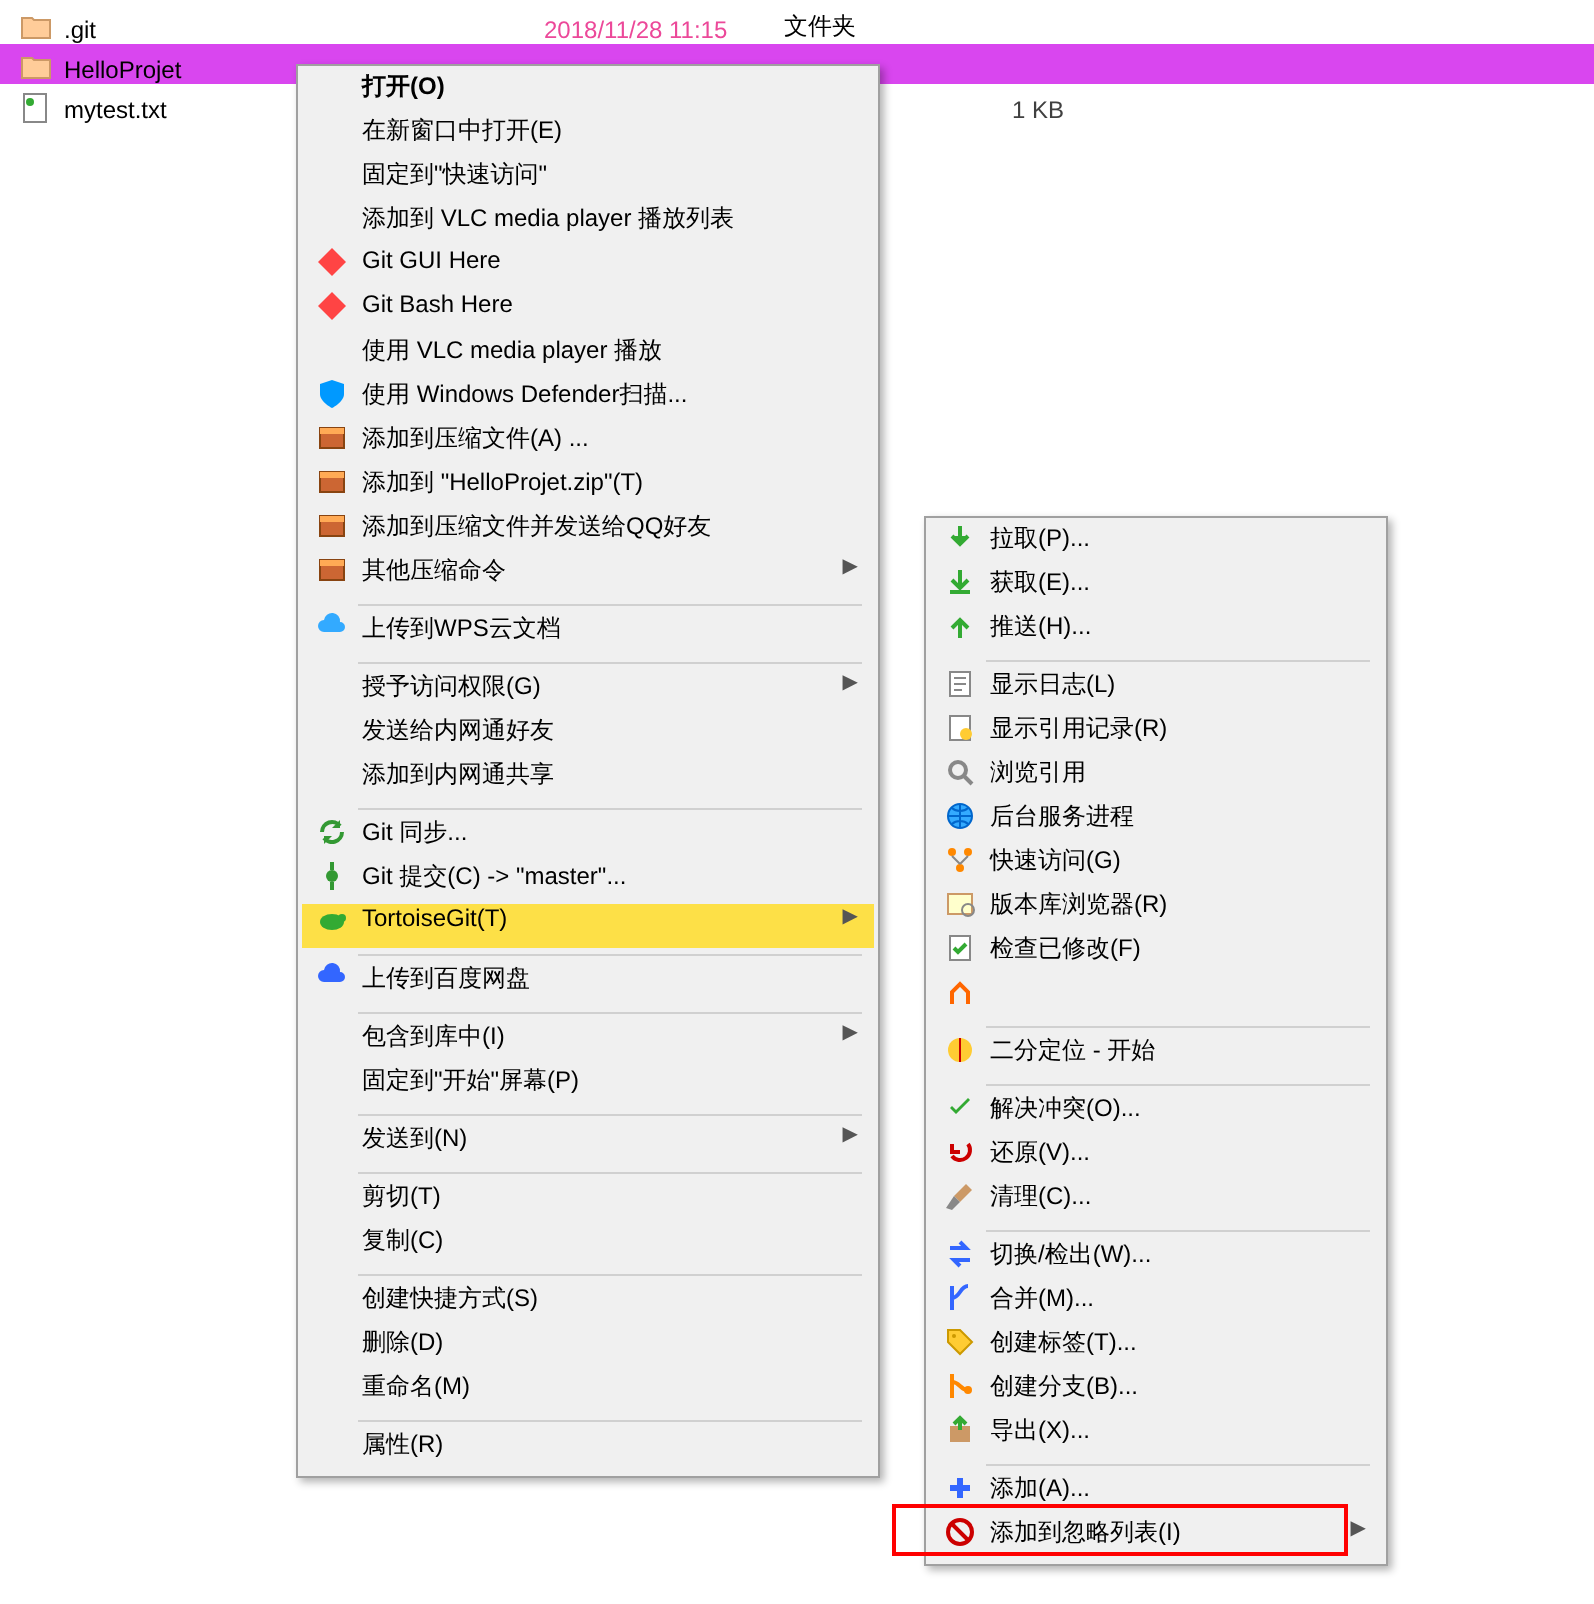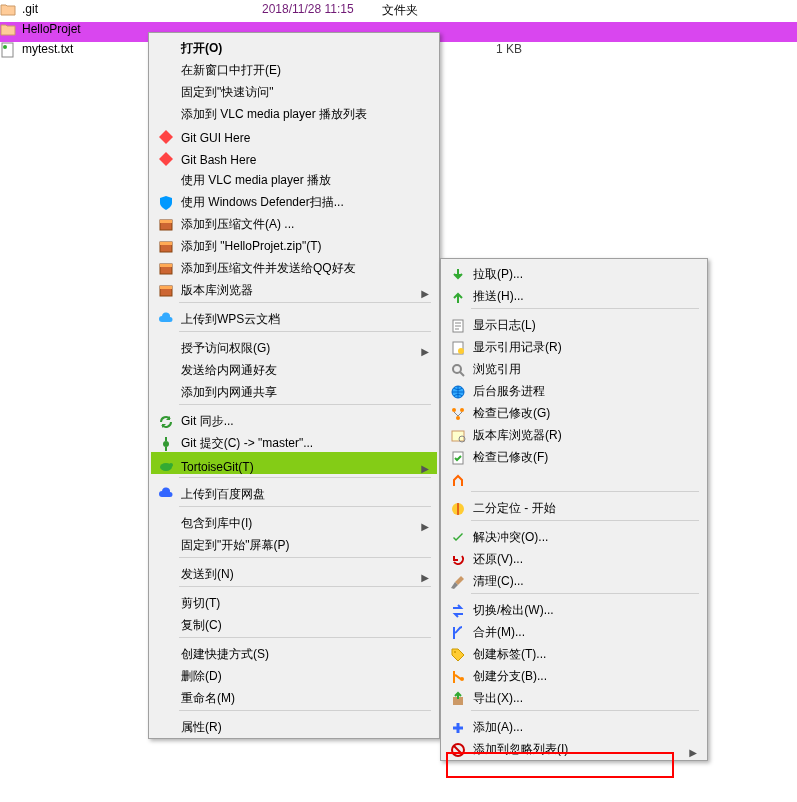--- a/index.html
+++ b/index.html
@@ -1,29 +1,29 @@
 <!DOCTYPE html>
 <html><head>
 <meta charset="utf-8">
 <style>
 *{margin:0;padding:0;box-sizing:border-box;font-family:"Microsoft YaHei","Segoe UI",sans-serif;font-size:12px}
 body{background:#fff;width:797px;height:802px;position:relative;overflow:hidden}
 .files{padding-top:2px}
-.row{display:flex;align-items:flex-start;height:20px;}
+.row{display:flex;align-items:flex-end;height:20px;padding-left:10px}
 .row.sel{background:#d946ef}
 .fico{width:16px;height:16px;margin-right:6px;display:inline-flex}
 .fname{flex:0 0 240px}
-.fdate{flex:0 0 120px;color:#701a75}
+.fdate{flex:0 0 120px;color:#ec4899}
 .ftype{flex:0 0 80px;color:#000000}
 .fsize{flex:0 0 60px;text-align:right;color:#404040}
 .menu{position:absolute;background:#f0f0f0;border:1px solid #a0a0a0;box-shadow:2px 2px 4px rgba(0,0,0,.3);padding:2px}
 .m1{left:148px;top:32px;width:292px}
-.m2{left:440px;top:258px;width:268px}
-.mi{display:flex;align-items:flex-end;height:22px;padding:0 24px 0 4px;position:relative;cursor:default}
-.mi:hover,.mi.hov{background:#84cc16}
+.m2{left:462px;top:258px;width:232px}
+.mi{display:flex;align-items:flex-start;height:22px;padding:0 24px 0 4px;position:relative;cursor:default}
+.mi:hover,.mi.hov{background:#fde047}
 .mi.hdr{font-weight:bold}
 .mico{width:22px;display:inline-flex;align-items:center;justify-content:center}
 .mtxt{flex:1;padding-left:4px}
 .arr{position:absolute;right:8px;font-size:10px;color:#555}
 .sep{height:1px;background:#d0d0d0;margin:3px 6px 3px 28px}
 .hibox{position:absolute;border:2px solid red;left:446px;top:752px;width:228px;height:26px;pointer-events:none}
 svg{width:16px;height:16px}
 </style>
 </head>
 <body>
@@ -137,21 +137,21 @@
       </span>
       <span class="mtxt">添加到压缩文件并发送给QQ好友</span>
     </div>
  <div class="mi">
       <span class="mico">
         <svg viewBox="0 0 16 16">
           <rect x="2" y="3" width="12" height="10" fill="#c63" stroke="#841"></rect>
           <rect x="2" y="3" width="12" height="3" fill="#fa5"></rect>
         </svg>
       </span>
-      <span class="mtxt">版本库浏览器</span>
+      <span class="mtxt">其他压缩命令</span>
       <span class="arr">▶</span>
     </div>
  <div class="sep"></div>
  <div class="mi">
       <span class="mico">
         <svg viewBox="0 0 16 16">
           <path fill="#3af" d="M4 10a3 3 0 010-6 4 4 0 018 1 2.5 2.5 0 010 5z"></path>
         </svg>
       </span>
       <span class="mtxt">上传到WPS云文档</span>
@@ -254,20 +254,28 @@
 </div>
 
 <div class="menu m2">
  <div class="mi">
       <span class="mico">
         <svg viewBox="0 0 16 16">
           <path fill="#3a3" d="M8 2v8M4 7l4 4 4-4" stroke="#3a3" stroke-width="2"></path>
         </svg>
       </span>
       <span class="mtxt">拉取(P)...</span>
+    </div>
+ <div class="mi">
+      <span class="mico">
+        <svg viewBox="0 0 16 16">
+          <path stroke="#3a3" stroke-width="2" fill="none" d="M8 2v8M4 7l4 4 4-4M3 13h10"></path>
+        </svg>
+      </span>
+      <span class="mtxt">获取(E)...</span>
     </div>
  <div class="mi">
       <span class="mico">
         <svg viewBox="0 0 16 16">
           <path stroke="#3a3" stroke-width="2" fill="none" d="M8 14V6M4 9l4-4 4 4"></path>
         </svg>
       </span>
       <span class="mtxt">推送(H)...</span>
     </div>
  <div class="sep"></div>
@@ -309,21 +317,21 @@
     </div>
  <div class="mi">
       <span class="mico">
         <svg viewBox="0 0 16 16">
           <circle cx="4" cy="4" r="2" fill="#f80"></circle>
           <circle cx="12" cy="4" r="2" fill="#f80"></circle>
           <circle cx="8" cy="12" r="2" fill="#f80"></circle>
           <path stroke="#888" d="M4 6l4 4M12 6l-4 4"></path>
         </svg>
       </span>
-      <span class="mtxt">检查已修改(G)</span>
+      <span class="mtxt">快速访问(G)</span>
     </div>
  <div class="mi">
       <span class="mico">
         <svg viewBox="0 0 16 16">
           <rect x="2" y="3" width="12" height="10" fill="#ffc" stroke="#c96"></rect>
           <circle cx="12" cy="11" r="3" fill="none" stroke="#888"></circle>
         </svg>
       </span>
       <span class="mtxt">版本库浏览器(R)</span>
     </div>

